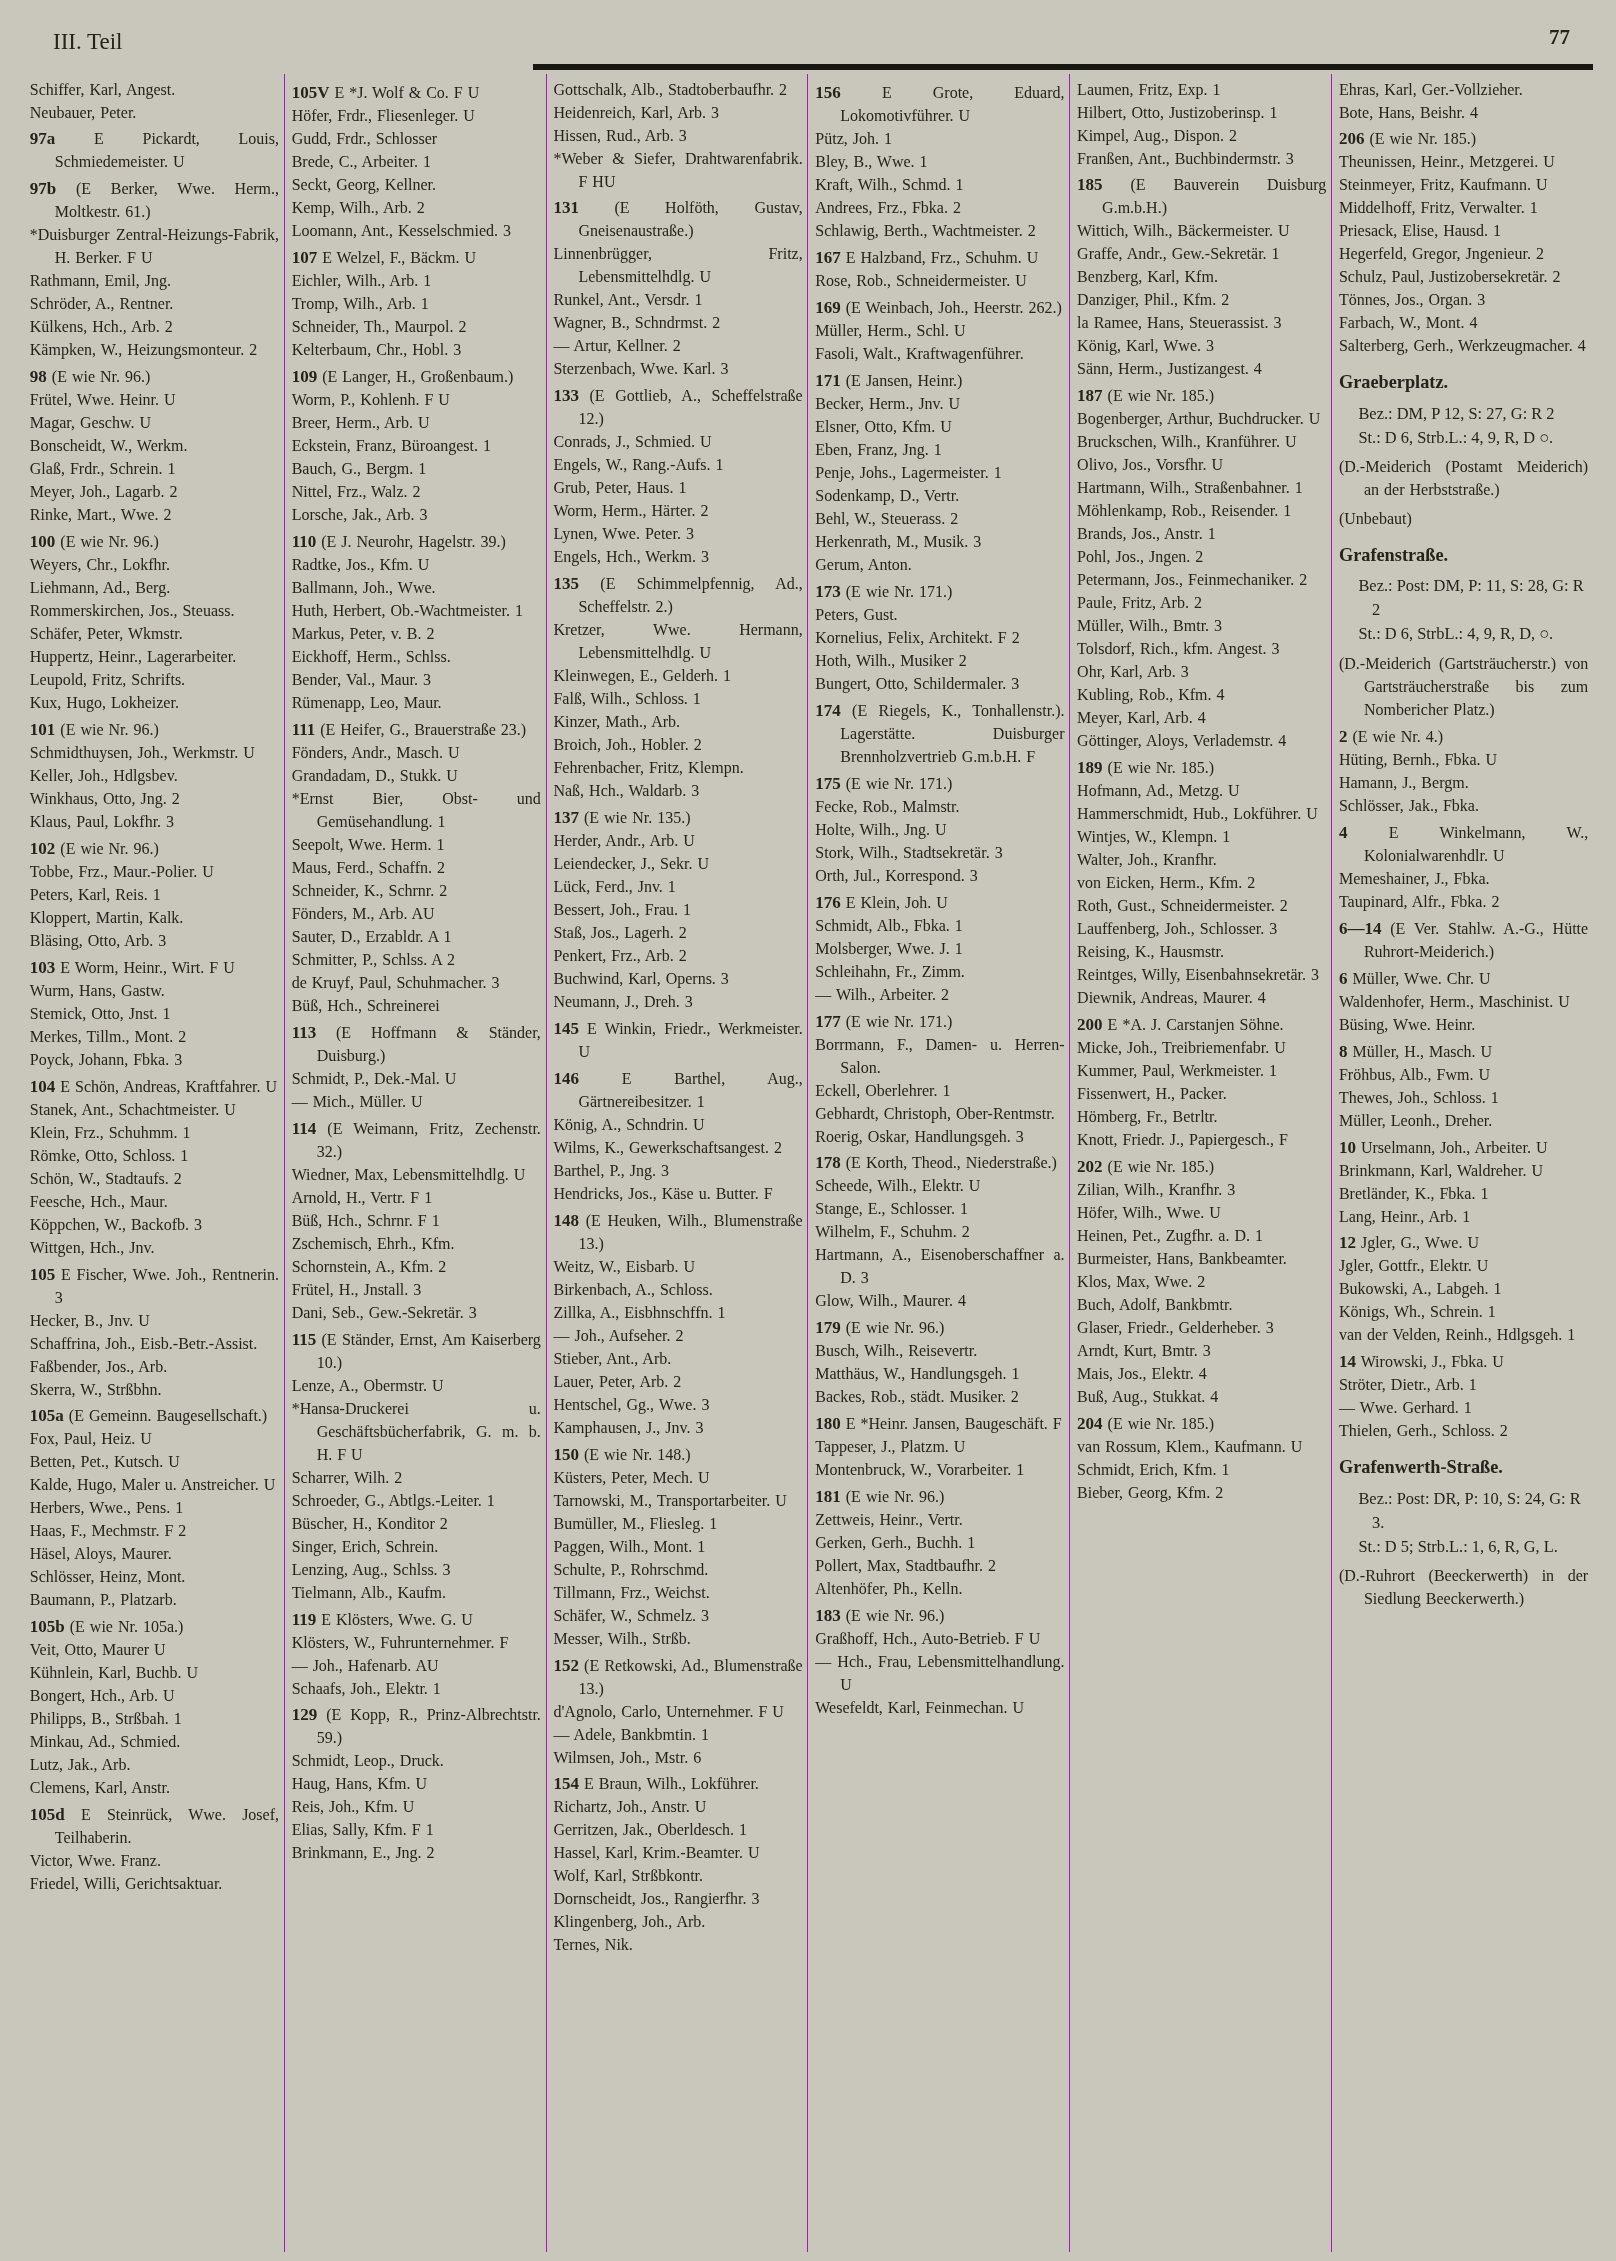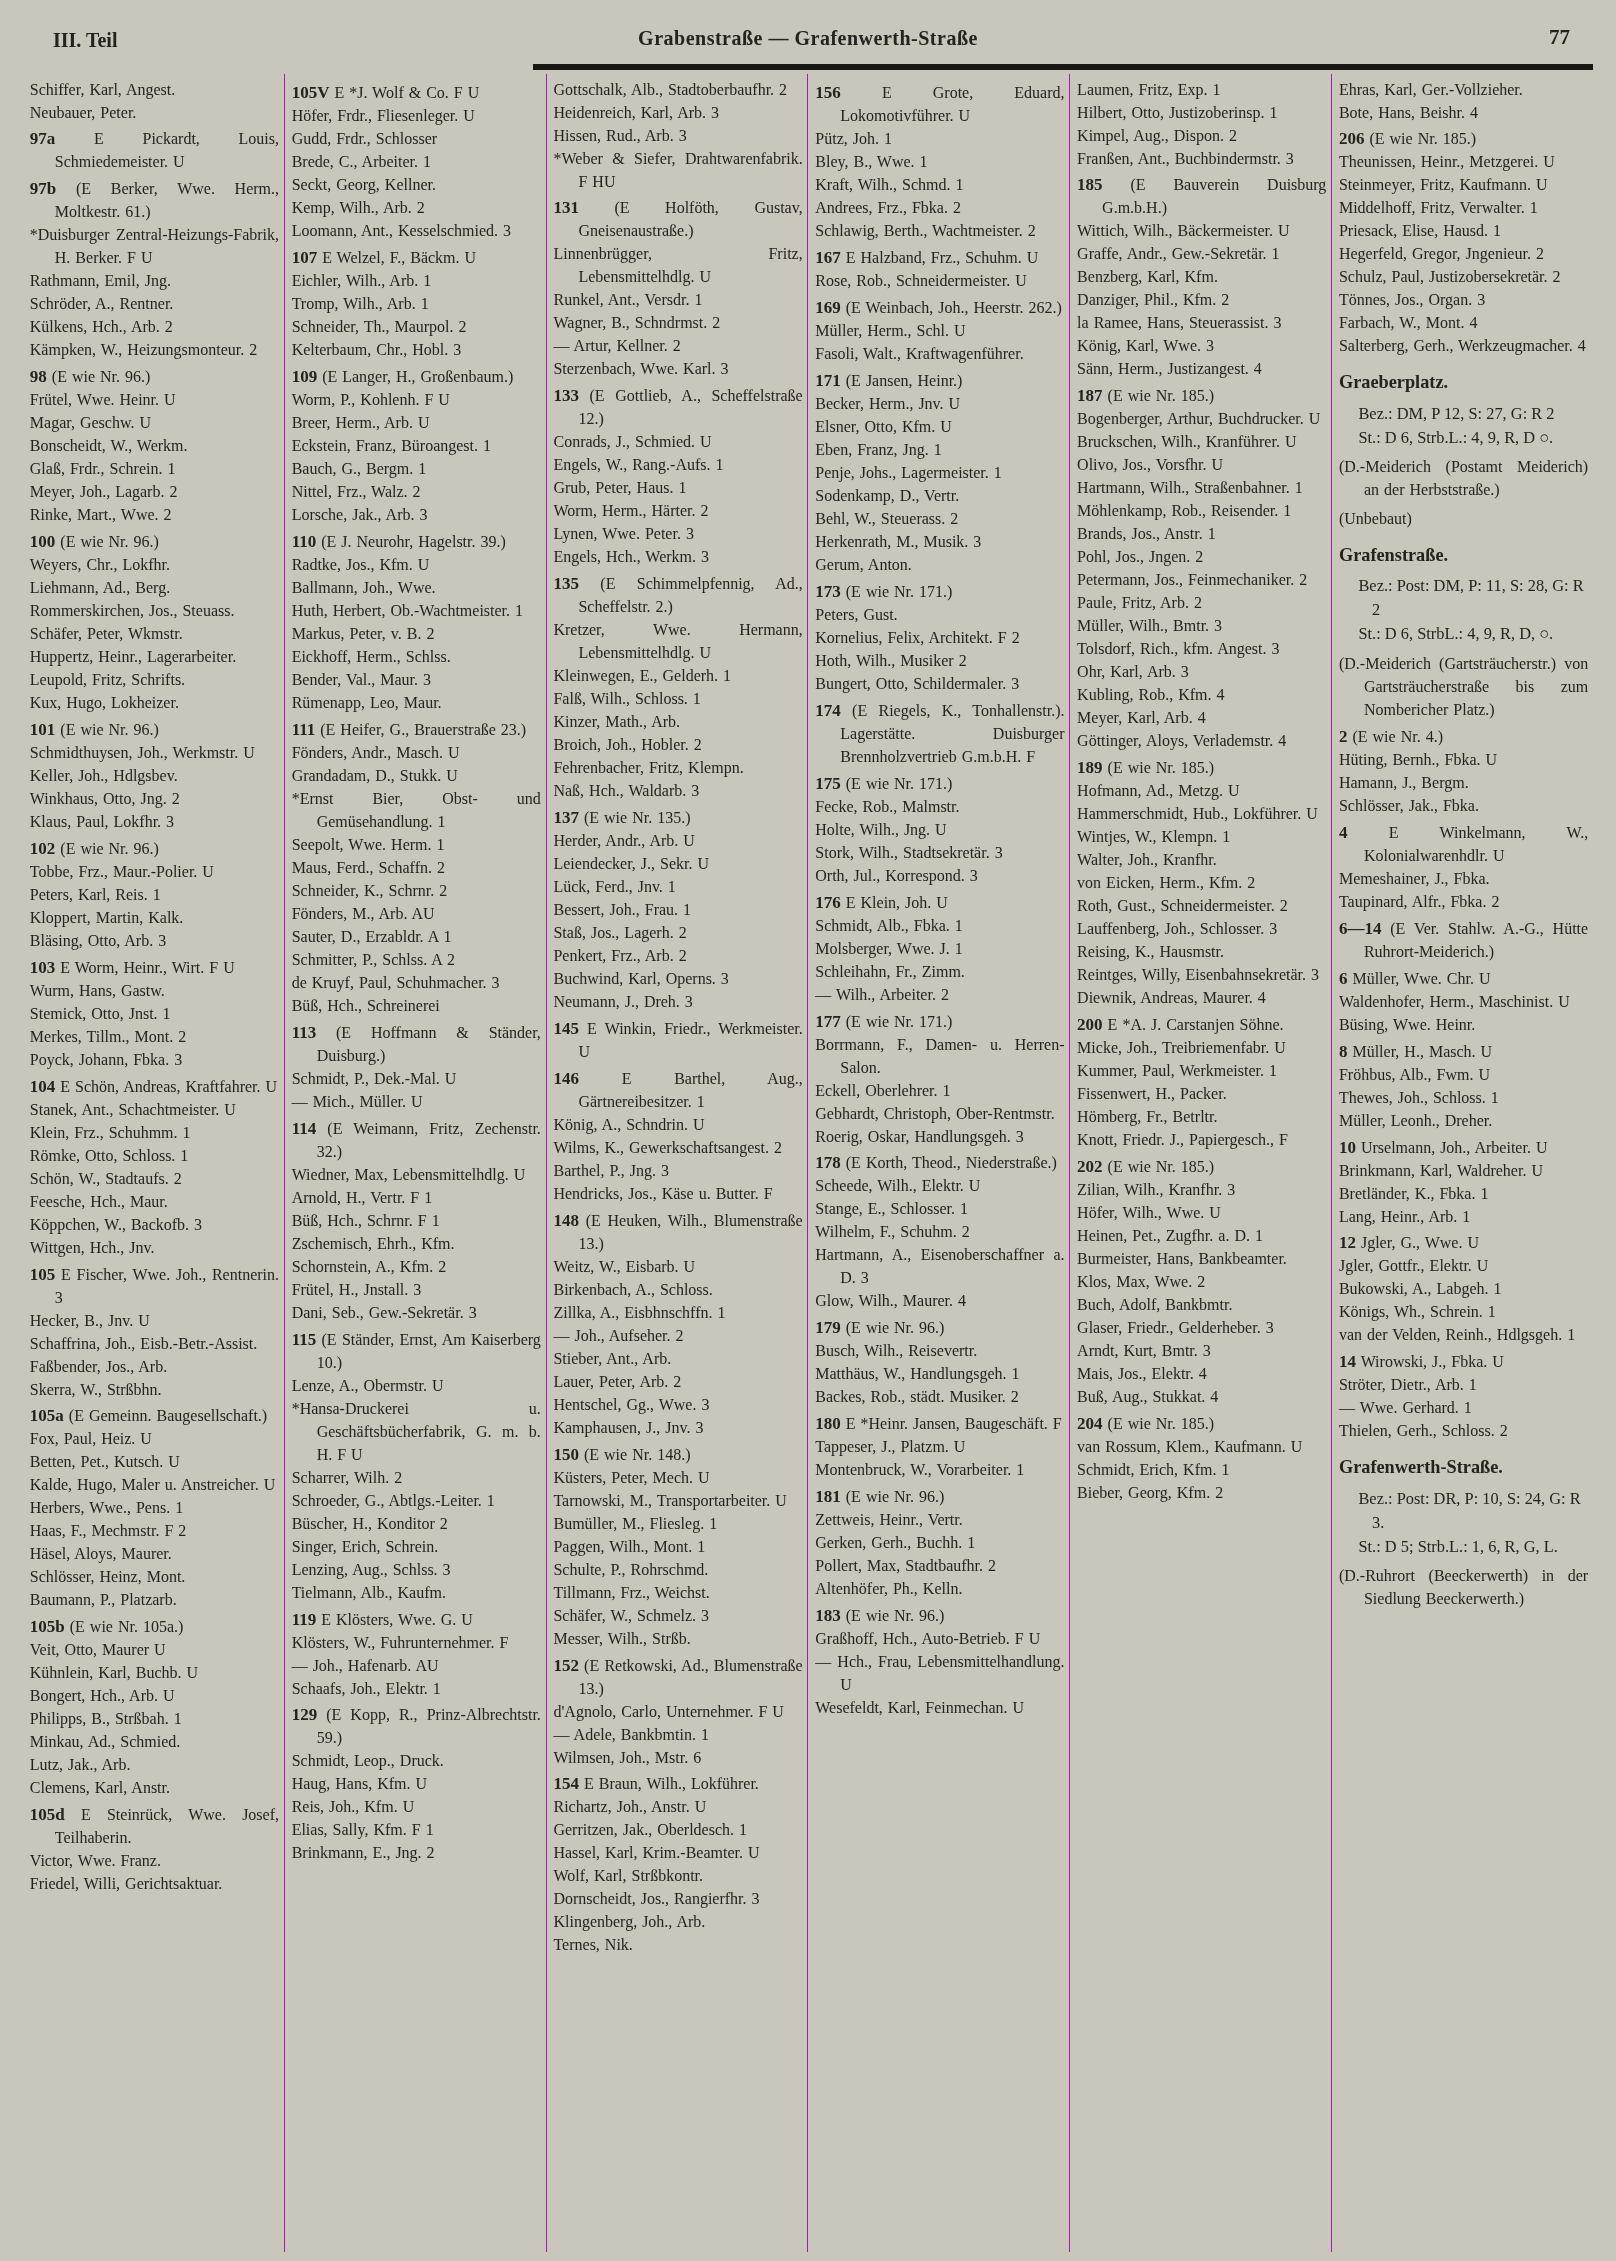--- a/index.html
+++ b/index.html
@@ -9,21 +9,21 @@
     font-family:"Liberation Serif","DejaVu Serif",serif;
     color:#26231d;
     position:relative;
     overflow:hidden;
   }
   .page-header{
     position:relative;
     padding:25px 29px 5.8px 29px;
     height:39px;
   }
-  .hdr-part{position:absolute;left:53px;top:29px;font-weight:bold;font-size:20px;}
+  .hdr-part{position:absolute;left:53px;top:29px;font-weight:normal;font-size:23px;}
   .hdr-title{position:absolute;left:0;right:0;top:27px;text-align:center;font-weight:bold;font-size:20px;letter-spacing:0.5px;}
   .hdr-page{position:absolute;right:46px;top:25px;font-weight:bold;font-size:21px;}
   .hdr-rule{position:absolute;left:533px;right:23px;top:64px;height:5.8px;background:#191712;}
   .cols{
     display:flex;
     padding:3.9px 23px 0 23px;
     height:2174px;
   }
   .col{
     flex:1 1 0;
@@ -56,21 +56,20 @@
     padding-left:33px;
     text-indent:-13.5px;
   }
   .note{margin-top:5.8px;}
 </style>
 </head>
 <body>
 
 <div class="page-header">
   <span class="hdr-part">III. Teil</span>
-  <span class="hdr-title">Grabenstraße — Grafenwerth-Straße</span>
   <span class="hdr-page">77</span>
   <div class="hdr-rule"></div>
 </div>
 
 <div class="cols">
   <div class="col">
       <div class="entry">Schiffer, Karl, Angest.</div>
       <div class="entry">Neubauer, Peter.</div>
       <div class="entry house"><b>97a</b> E Pickardt, Louis, Schmiedemeister. U</div>
       <div class="entry house"><b>97b</b> (E Berker, Wwe. Herm., Moltkestr. 61.)</div>

